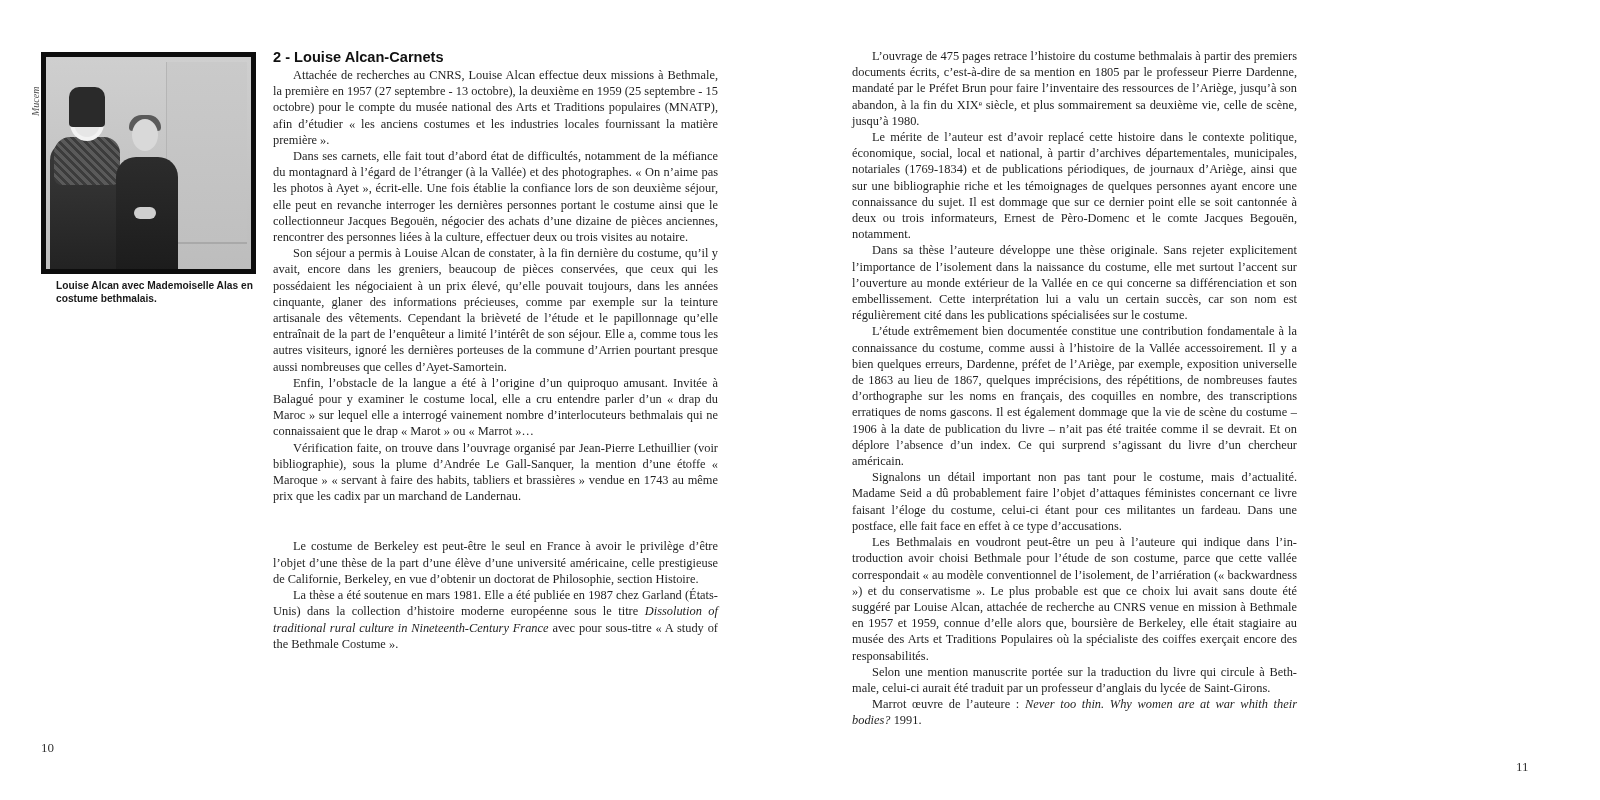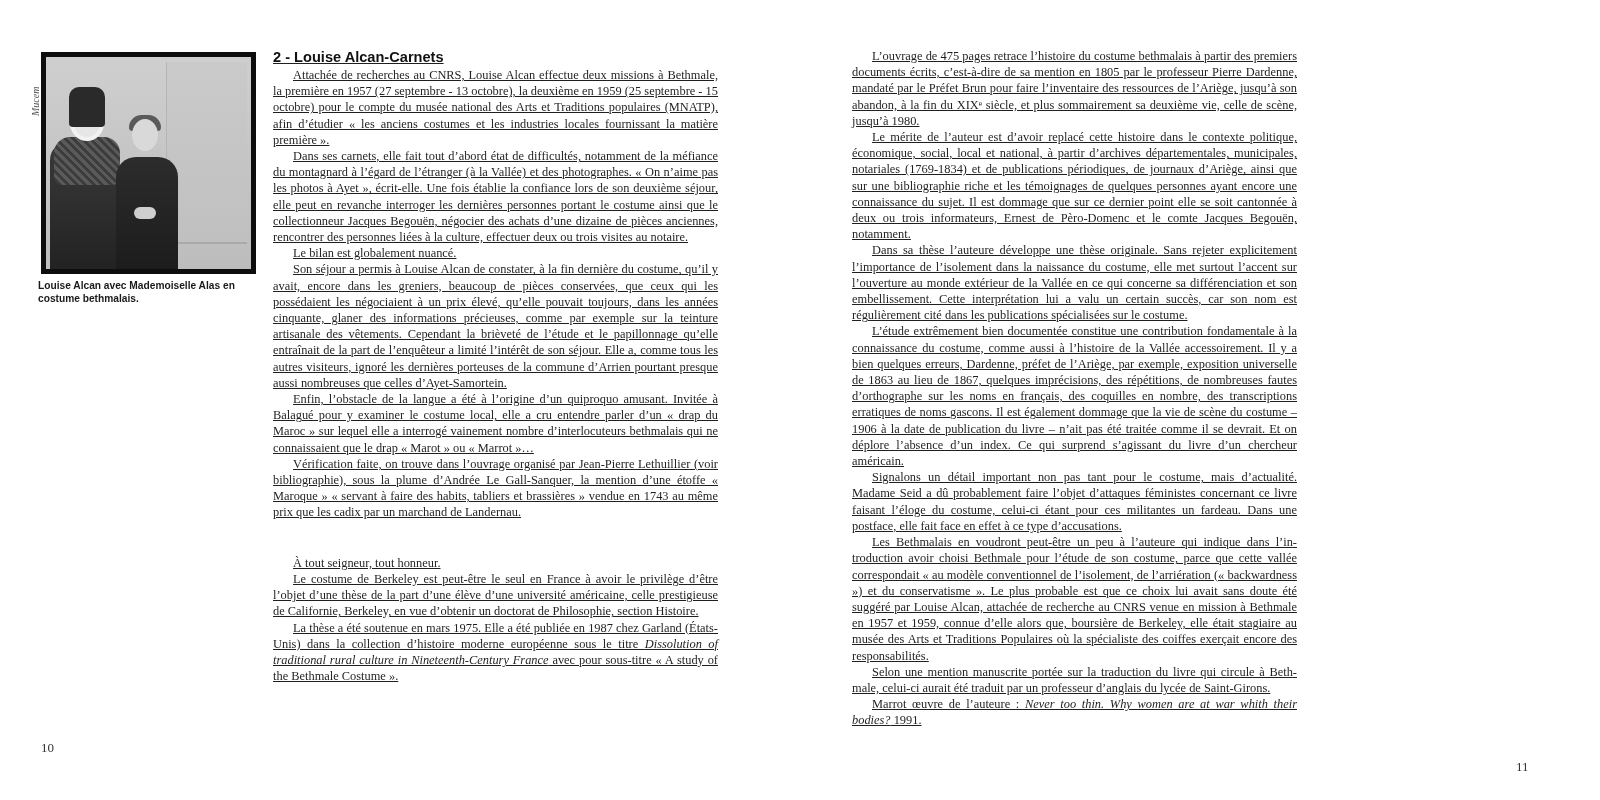--- a/index.html
+++ b/index.html
@@ -32,26 +32,26 @@
                       background:#e6e6e6; border-radius:50%; box-shadow:0 0 0 4px #f2f2f2; }
   .photo .fig2-body { position:absolute; left:70px; top:100px; width:62px; height:115px;
                       background:linear-gradient(180deg,#2c2c2c,#1c1c1c); border-radius:20px 20px 0 0; }
   .photo .fig2-face { position:absolute; left:86px; top:62px; width:26px; height:32px;
                       background:#d9d9d9; border-radius:50%; }
   .photo .fig2-hair { position:absolute; left:83px; top:58px; width:32px; height:16px;
                       background:#5a5a5a; border-radius:14px 14px 4px 4px; }
   .photo .fig2-hands { position:absolute; left:88px; top:150px; width:22px; height:12px;
                        background:#cfcfcf; border-radius:6px; }
 
-  .caption { position:absolute; left:38px; top:279px; width:215px;
+  .caption { position:absolute; left:56px; top:279px; width:215px;
              font-family:"Liberation Sans", sans-serif; font-weight:bold; font-size:10.2px;
              line-height:13px; color:#1a1a1a; }
 
   .col { position:absolute; font-size:12.4px; line-height:16.2px; text-align:justify;
-         hyphens:manual;text-decoration:underline; }
+         hyphens:manual; }
   .col-left { left:273px; top:48px; width:445px; }
   .col-right { left:852px; top:48px; width:445px; }
 
   h2 { font-family:"Liberation Sans", sans-serif; font-size:14.6px; font-weight:bold;
        margin:0; line-height:19px; color:#111; }
   p { margin:0; text-indent:20px; }
   .spacer { height:34px; }
   em { font-style:italic; }
 
   .pnum { position:absolute; top:740px; font-size:13px; color:#333; }
@@ -79,28 +79,26 @@
       <div class="fig2-hands"></div>
     </div>
   </div>
 
   <div class="caption">Louise Alcan avec Mademoiselle Alas en costume bethmalais.</div>
 
   <div class="col col-left">
     <h2>2 - Louise Alcan-Carnets</h2>
     <p>Attachée de recherches au CNRS, Louise Alcan effectue deux missions à Beth­male, la première en 1957 (27 septembre - 13 octobre), la deuxième en 1959 (25 septembre - 15 octobre) pour le compte du musée national des Arts et Traditions populaires (MNATP), afin d’étudier « les anciens costumes et les industries locales fournissant la matière première ».</p>
     <p>Dans ses carnets, elle fait tout d’abord état de difficultés, notamment de la mé­fiance du montagnard à l’égard de l’étranger (à la Vallée) et des photographes. « On n’aime pas les photos à Ayet », écrit-elle. Une fois établie la confiance lors de son deuxième séjour, elle peut en revanche interroger les dernières personnes portant le costume ainsi que le collectionneur Jacques Begouën, négocier des achats d’une di­zaine de pièces anciennes, rencontrer des personnes liées à la culture, effectuer deux ou trois visites au notaire.</p>
-    <p>Le bilan est globalement nuancé.</p>
     <p>Son séjour a permis à Louise Alcan de constater, à la fin dernière du costume, qu’il y avait, encore dans les greniers, beaucoup de pièces conservées, que ceux qui les possédaient les négociaient à un prix élevé, qu’elle pouvait toujours, dans les années cinquante, glaner des informations précieuses, comme par exemple sur la teinture artisanale des vêtements. Cependant la brièveté de l’étude et le papillonnage qu’elle entraînait de la part de l’enquêteur a limité l’intérêt de son séjour. Elle a, comme tous les autres visiteurs, ignoré les dernières porteuses de la commune d’Ar­rien pourtant presque aussi nombreuses que celles d’Ayet-Samortein.</p>
     <p>Enfin, l’obstacle de la langue a été à l’origine d’un quiproquo amusant. Invitée à Balagué pour y examiner le costume local, elle a cru entendre parler d’un « drap du Maroc » sur lequel elle a interrogé vainement nombre d’interlocuteurs bethmalais qui ne connaissaient que le drap « Marot » ou « Marrot »…</p>
     <p>Vérification faite, on trouve dans l’ouvrage organisé par Jean-Pierre Lethuillier (voir bibliographie), sous la plume d’Andrée Le Gall-Sanquer, la mention d’une étoffe « Maroque » « servant à faire des habits, tabliers et brassières » vendue en 1743 au même prix que les cadix par un marchand de Landernau.</p>
     <div class="spacer"></div>
-    <p>À tout seigneur, tout honneur.</p>
     <p>Le costume de Berkeley est peut-être le seul en France à avoir le privilège d’être l’objet d’une thèse de la part d’une élève d’une université américaine, celle presti­gieuse de Californie, Berkeley, en vue d’obtenir un doctorat de Philosophie, section Histoire.</p>
-    <p><span>La thèse a été soutenue en mars 1975. Elle a été publiée en 1987 chez Garland (États-Unis) dans la collection d’histoire moderne européenne sous le titre </span><em>Dissolu­tion of traditional rural culture in Nineteenth-Century France</em><span> avec pour sous-titre « A study of the Bethmale Costume ».</span></p>
+    <p><span>La thèse a été soutenue en mars 1981. Elle a été publiée en 1987 chez Garland (États-Unis) dans la collection d’histoire moderne européenne sous le titre </span><em>Dissolu­tion of traditional rural culture in Nineteenth-Century France</em><span> avec pour sous-titre « A study of the Bethmale Costume ».</span></p>
   </div>
 
   <div class="pnum pnum-left">10</div>
 </div>
 
 <div class="page page-right">
   <div class="pnum pnum-right" style="left:716px;">11</div>
 </div>
 
 <div class="col col-right">

